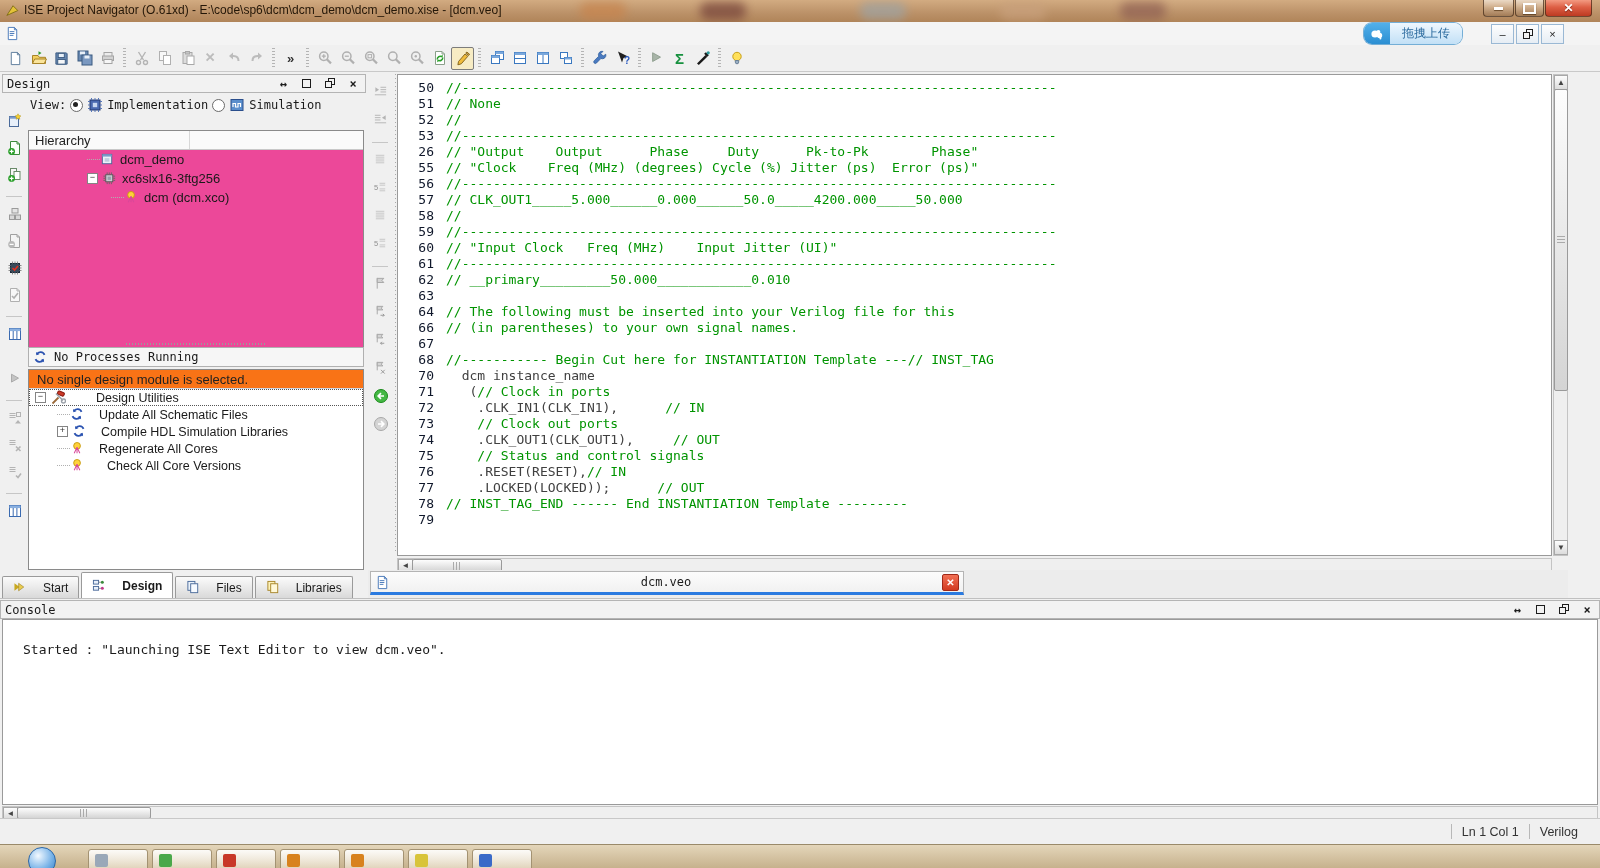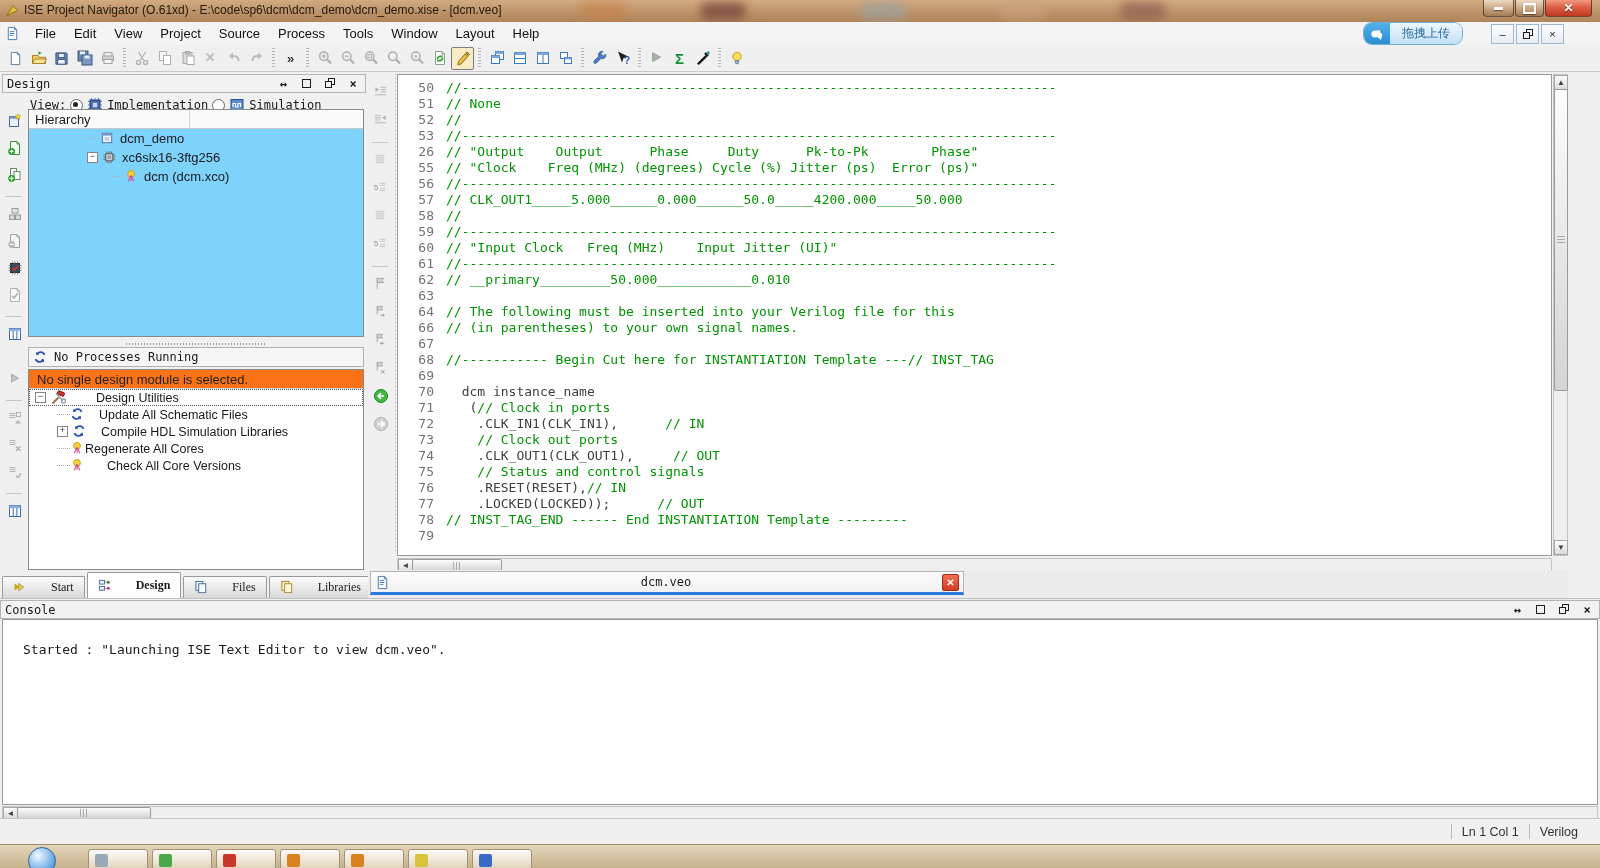--- a/index.html
+++ b/index.html
@@ -56,54 +56,54 @@
   
   #left{position:absolute;left:0;top:72px;width:368px;height:526px}
   #design-hdr{position:absolute;left:2px;right:2px;top:2px}
   #left-strip{position:absolute;left:2px;top:21px;width:25px;bottom:28px}
   .sbtn{position:absolute;left:3px;width:19px;height:19px;display:flex;align-items:center;justify-content:center}
   .vsep{position:absolute;left:4px;width:16px;border-top:1px solid #c6c6c6}
   #view-row{position:absolute;left:30px;top:23px;right:4px;height:20px;display:flex;align-items:center;
     font-family:"DejaVu Sans Mono",monospace;font-size:12px;gap:4px}
   .radio{width:11px;height:11px;border:1px solid #6a6a6a;border-radius:50%;background:#fff;position:relative}
   .radio.on::after{content:"";position:absolute;left:2px;top:2px;width:5px;height:5px;border-radius:50%;background:#222}
-  #hier-box{position:absolute;left:28px;right:4px;top:37px;height:226px;background:#7dd3fc;border:1px solid #8a8a8a}
+  #hier-box{position:absolute;left:28px;right:4px;top:58px;height:226px;background:#ec4899;border:1px solid #8a8a8a}
   #hier-hdr{height:18px;border-bottom:1px solid #c8c8c8;background:#fafafa;display:flex;align-items:center;
     padding-left:6px;font-size:13px;color:#222;position:relative}
   #hier-hdr::after{content:"";position:absolute;left:160px;top:0;bottom:0;border-left:1px solid #d8d8d8}
   .trow{height:19px;display:flex;align-items:center;font-size:13px;white-space:nowrap}
   .exp{width:9px;height:9px;border:1px solid #848484;background:#fff;font-size:9px;line-height:7px;
     text-align:center;margin-right:4px;flex:none;color:#333}
   .stub{width:13px;flex:none;border-top:1px dotted #b0b0b0;margin-right:0}
   .tlab{margin-left:5px}
   .hsplit{position:absolute;left:28px;right:4px;top:269px;height:6px;display:flex;align-items:center;justify-content:center}
   .hsplit::after{content:"";width:140px;height:2px;
     background:repeating-linear-gradient(90deg,#9a9a9a 0 1px,transparent 1px 3px)}
   #proc-status{position:absolute;left:28px;right:4px;top:275px;height:18px;border:1px solid #b0b0b0;
     background:#f6f6f6;display:flex;align-items:center;font-family:"DejaVu Sans Mono",monospace;font-size:12px;gap:6px;padding-left:4px}
   #proc-box{position:absolute;left:28px;right:4px;top:297px;bottom:28px;background:#fff;border:1px solid #8a8a8a;overflow:hidden}
   #proc-msg{height:18px;background:#f97316;border-bottom:1px solid #d0d6e0;display:flex;align-items:center;
     padding-left:8px;font-size:13px;color:#222}
   .prow{height:17px;display:flex;align-items:center;font-size:12.5px;white-space:nowrap}
   .prow.sel{outline:1px dotted #555;outline-offset:-1px;background:#fff}
   
   #left-tabs{position:absolute;left:2px;bottom:0;height:26px;display:flex;align-items:flex-end}
-  .btab{height:21px;display:flex;align-items:center;gap:23px;padding:0 10px;margin-right:2px;
+  .btab{height:21px;display:flex;align-items:center;gap:15px;padding:0 10px;margin-right:2px;
     border:1px solid #9a9a9a;border-bottom:none;background:linear-gradient(#fbfbfb,#d9d9d9);
-    font-family:Liberation Serif, serif;font-size:12px;border-radius:2px 2px 0 0}
+    font-family:Liberation Sans, sans-serif;font-size:12px;border-radius:2px 2px 0 0}
   .btab.active{height:25px;background:#fff;font-weight:bold}
   
   #editor{position:absolute;left:368px;top:72px;width:1200px;height:526px}
   #ed-strip{position:absolute;left:0;top:2px;width:25px;height:480px}
   #ed-split{position:absolute;left:25px;top:2px;width:4px;height:480px;
     background:repeating-linear-gradient(180deg,#aaa 0 1px,transparent 1px 4px);background-size:1px 100%;background-position:center;background-repeat:no-repeat}
   #code{position:absolute;left:29px;top:2px;width:1155px;height:482px;background:#fff;
     border:1px solid #9a9a9a;box-sizing:border-box;overflow:hidden;padding-top:5px}
   .cl{display:flex;height:16px;line-height:16px;font-family:"DejaVu Sans Mono",monospace;font-size:13px}
-  .ln{width:36px;text-align:right;padding-right:12px;color:#737373;flex:none}
+  .ln{width:36px;text-align:right;padding-right:12px;color:#0f172a;flex:none}
   .ct{white-space:pre}
   .ct .g{color:#009400}
   .ct .k{color:#404040}
   #ed-hscroll{position:absolute;left:29px;top:486px;width:1155px;height:14px;background:#efefef;border:1px solid #c4c4c4;box-sizing:border-box}
   #ed-vscroll{position:absolute;left:1185px;top:2px;width:15px;height:482px;background:#efefef;border:1px solid #c4c4c4;box-sizing:border-box}
   .sarrow{position:absolute;background:linear-gradient(#fdfdfd,#dcdcdc);border:1px solid #a8a8a8;
     display:flex;align-items:center;justify-content:center;font-size:8px;color:#444}
   .thumb{position:absolute;background:linear-gradient(#fdfdfd,#d4d4d4);border:1px solid #9a9a9a;border-radius:2px}
   .thumb::after{content:"";position:absolute;left:50%;top:50%;width:8px;height:8px;transform:translate(-50%,-50%);
     background:repeating-linear-gradient(90deg,#aaa 0 1px,transparent 1px 3px)}
@@ -162,21 +162,20 @@
 </div>
 
 <div id="menubar">
   <span class="docic ic" id="menubar-docicon">
       <svg width="15" height="15" viewBox="0 0 16 16">
         <path d="M3.5 1.5h6.5l2.5 2.5v10.5h-9z" fill="#fff" stroke="#4878b8"></path>
         <path d="M10 1.5V4h2.5" fill="none" stroke="#4878b8"></path>
         <path d="M5 6h5M5 8h5M5 10h4" stroke="#4878b8"></path>
       </svg>
     </span>
-  <div id="menus"><span class="menu-item">File</span><span class="menu-item">Edit</span><span class="menu-item">View</span><span class="menu-item">Project</span><span class="menu-item">Source</span><span class="menu-item">Process</span><span class="menu-item">Tools</span><span class="menu-item">Window</span><span class="menu-item">Layout</span><span class="menu-item">Help</span></div>
   <div id="upload-btn">
     <span id="upload-ic">
         <svg width="16" height="16" viewBox="0 0 16 16">
           <circle cx="6" cy="8" r="3.6" fill="#fff"></circle>
           <circle cx="10.6" cy="9.4" r="2.6" fill="#fff"></circle>
           <circle cx="9.4" cy="6" r="2" fill="#fff"></circle>
           <circle cx="11.4" cy="12.6" r="1" fill="#fff"></circle>
         </svg>
       </span>
     <span id="upload-label">拖拽上传</span>
@@ -686,21 +685,21 @@
             <span class="tlab" style="margin-left:14px">Compile HDL Simulation Libraries</span>
           </div>
           <div class="prow" style="padding-left:28px">
             <span class="stub"></span>
             <span class="ic">
               <svg width="15" height="15" viewBox="0 0 16 16">
                 <circle cx="7.5" cy="5.2" r="3.6" fill="#ffd23c" stroke="#c89a10"></circle>
                 <path d="M7.5 6.5L4.5 13M7.5 6.5L10.5 13M7.5 6.5v6.5" stroke="#d8489a" stroke-width="1.1" fill="none"></path>
               </svg>
             </span>
-            <span class="tlab" style="margin-left:0">Regenerate All Cores</span>
+            <span class="tlab" style="margin-left:14px">Regenerate All Cores</span>
           </div>
           <div class="prow" style="padding-left:28px">
             <span class="stub"></span>
             <span class="ic">
               <svg width="15" height="15" viewBox="0 0 16 16">
                 <circle cx="7.5" cy="5.2" r="3.6" fill="#ffd23c" stroke="#c89a10"></circle>
                 <path d="M7.5 6.5L4.5 13M7.5 6.5L10.5 13M7.5 6.5v6.5" stroke="#d8489a" stroke-width="1.1" fill="none"></path>
               </svg>
             </span>
             <span class="tlab" style="margin-left:22px">Check All Core Versions</span>
@@ -919,24 +918,20 @@
             <span class="ln">66</span>
             <span class="ct"><span class="g">// (in parentheses) to your own signal names.</span></span>
           </div>
           <div class="cl">
             <span class="ln">67</span>
             <span class="ct"></span>
           </div>
           <div class="cl">
             <span class="ln">68</span>
             <span class="ct"><span class="g">//----------- Begin Cut here for INSTANTIATION Template ---// INST_TAG</span></span>
-          </div>
-          <div class="cl">
-            <span class="ln">69</span>
-            <span class="ct"></span>
           </div>
           <div class="cl">
             <span class="ln">70</span>
             <span class="ct"><span class="k">  dcm instance_name</span></span>
           </div>
           <div class="cl">
             <span class="ln">71</span>
             <span class="ct"><span class="k">   (</span><span class="g">// Clock in ports</span></span>
           </div>
           <div class="cl">

